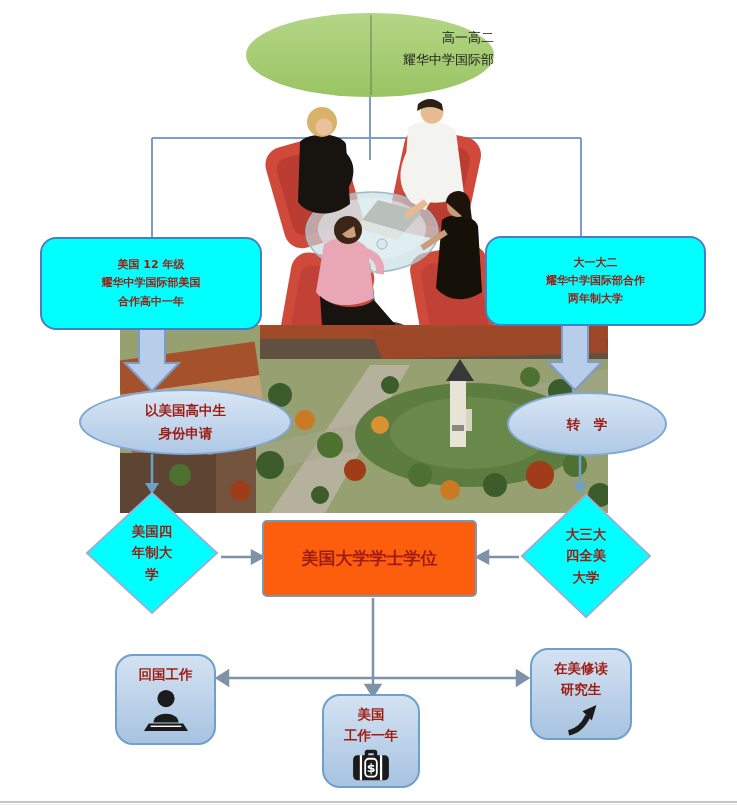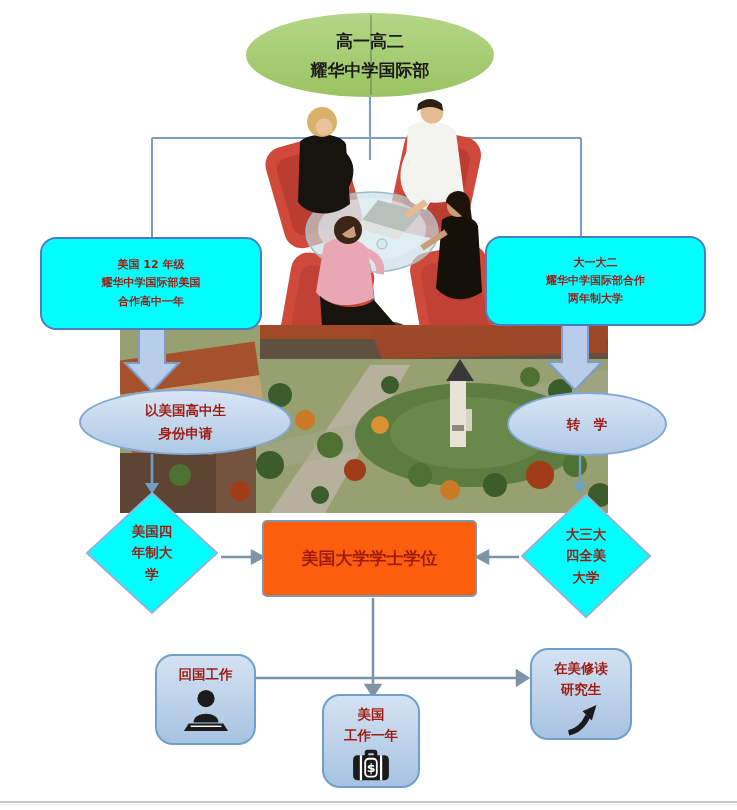--- a/index.html
+++ b/index.html
@@ -9,21 +9,21 @@
   .abs{position:absolute;}
   .node-text{font-weight:bold;color:#9E1B12;text-align:center;}
   .ln{display:block;}
 
   
   .green-ellipse{left:246px;top:13px;width:248px;height:84px;border-radius:50%;
     background:linear-gradient(180deg,#B4D686 0%,#9AC463 100%);}
   .green-ellipse .midline{position:absolute;left:50%;top:2px;bottom:2px;width:2px;
     background:rgba(86,120,78,0.45);}
   .green-ellipse .txt{position:absolute;left:0;right:0;top:14px;
-    font-size:17px;line-height:1.7;font-weight:bold;color:#1a1a1a;text-align:center;}
+    font-size:13px;line-height:1.7;font-weight:normal;color:#1a1a1a;text-align:right;}
 
   
   .cyan-box{background:#00FFFF;border:2px solid #4B7EC0;border-radius:16px;
     display:flex;flex-direction:column;justify-content:center;
     font-size:11px;line-height:1.65;box-sizing:border-box;}
   .cyan-left{left:40px;top:237px;width:222px;height:93px;}
   .cyan-right{left:485px;top:236px;width:221px;height:90px;}
 
   
   .blue-ellipse{border-radius:50%;border:2px solid #7FA8D4;box-sizing:border-box;
@@ -41,21 +41,21 @@
   
   .orange-box{left:262px;top:520px;width:215px;height:77px;background:#FD5E0D;
     border:2.5px solid #7E97AD;border-radius:5px;box-sizing:border-box;
     display:flex;align-items:center;justify-content:center;font-size:17px;}
 
   
   .blue-box{background:linear-gradient(180deg,#D4E2F2 0%,#A7C3E1 100%);
     border:2px solid #6FA0CC;border-radius:18px;box-sizing:border-box;
     display:flex;flex-direction:column;align-items:center;
     font-size:13.5px;line-height:1.55;}
-  .box-return{left:115px;top:654px;width:101px;height:91px;padding-top:8px;margin-left:40px;}
+  .box-return{left:115px;top:654px;width:101px;height:91px;padding-top:8px;}
   .box-work{left:322px;top:694px;width:98px;height:94px;padding-top:8px;border-radius:18px;}
   .box-grad{left:530px;top:648px;width:102px;height:92px;padding-top:8px;}
   .icon-holder{margin-top:2px;line-height:0;}
 
   .page-divider1{left:0;top:801px;width:737px;height:2px;background:#c6c6c6;}
   .page-divider2{left:0;top:804px;width:737px;height:1px;background:#ededed;}
 </style>
 </head>
 <body>
 

